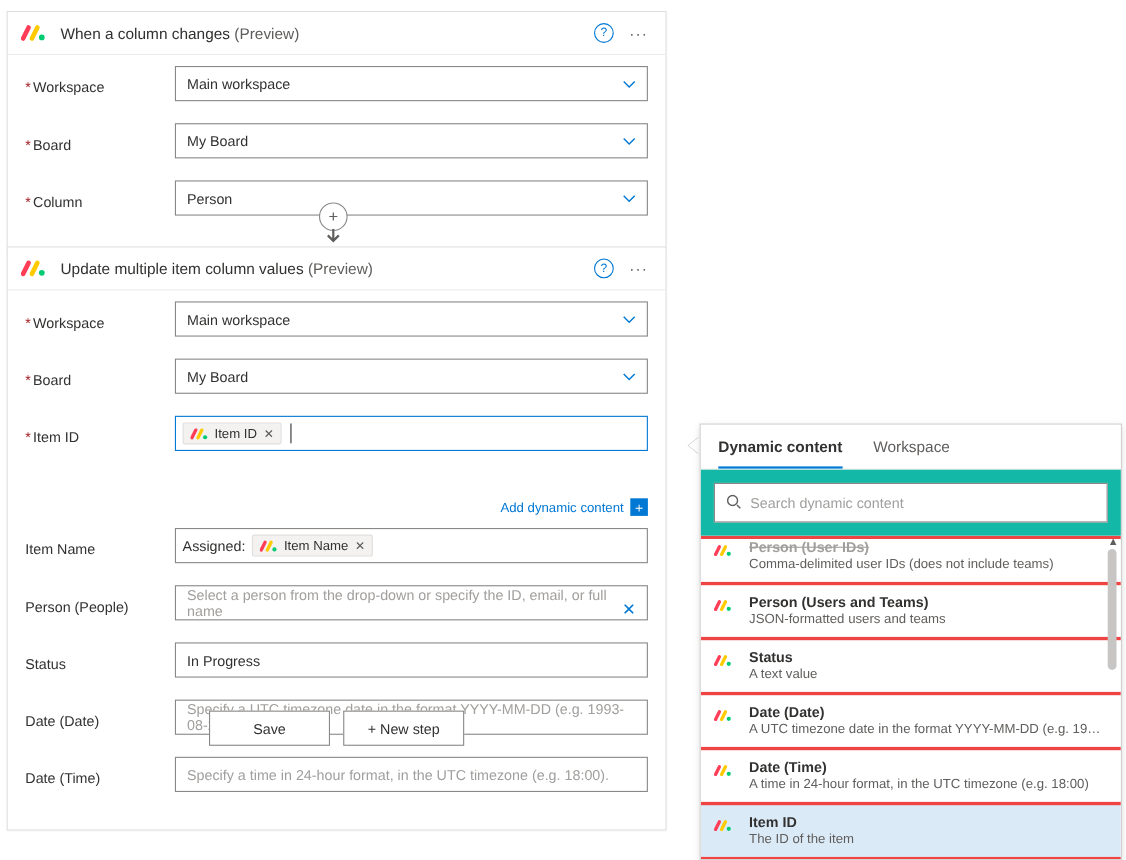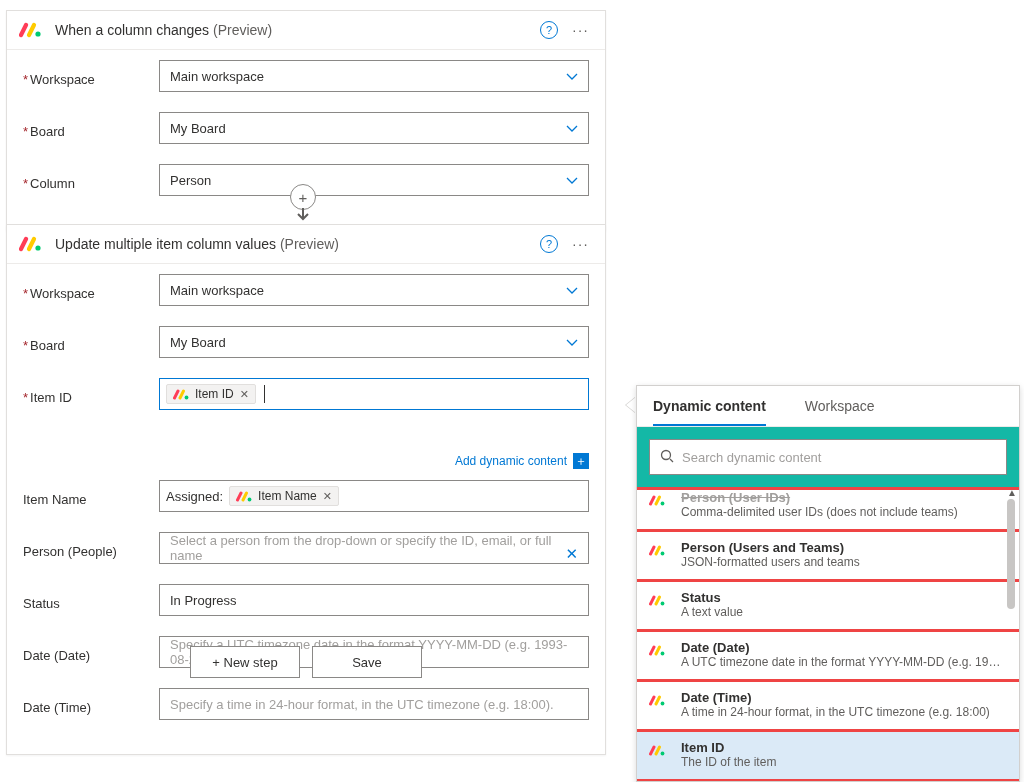--- a/index.html
+++ b/index.html
@@ -116,21 +116,21 @@
   }
   .flyout-caret {
     position:absolute;
     width:0; height:0;
     border-top:8px solid transparent;
     border-bottom:8px solid transparent;
     border-right:10px solid #fff;
     filter: drop-shadow(-1px 0 0 #d2d0ce);
   }
   .tabs {
-    display:flex; gap:39px; padding: 12px 8px 0 16px;
+    display:flex; gap:28px; padding: 12px 8px 0 16px;
     border-bottom:1px solid #edebe9;
   }
   .tab { font-size:14px; color:#605e5c; padding-bottom:10px; border-bottom:2px solid transparent;}
   .tab.active { color:#323130; font-weight:600; border-bottom-color:#0078d4;}
   .search-wrap { padding: 12px; background:#14b8a6;}
   .search-box {
     height:36px; border:1px solid #8a8886; background:#fff;
     display:flex; align-items:center; padding:0 10px; gap:8px;
   }
   .search-icon { color:#605e5c; font-size:14px;}
@@ -363,22 +363,22 @@
       <div class="input-col">
         <div class="text-box">
           <span class="placeholder">Specify a time in 24-hour format, in the UTC timezone (e.g. 18:00).</span>
         </div>
       </div>
     </div>
   </div>
 </div>
 
 <div class="btn-row" style="top:646px;">
+  <div class="btn">Save</div>
   <div class="btn">+ New step</div>
-  <div class="btn">Save</div>
 </div>
 
 <div class="flyout-caret" style="left:626px; top:397px;"></div>
 
 <div class="flyout" style="left:636px; top:385px; height:397px;">
   <div class="tabs">
     <div class="tab active">Dynamic content</div>
     <div class="tab">Workspace</div>
   </div>
   <div class="search-wrap">

